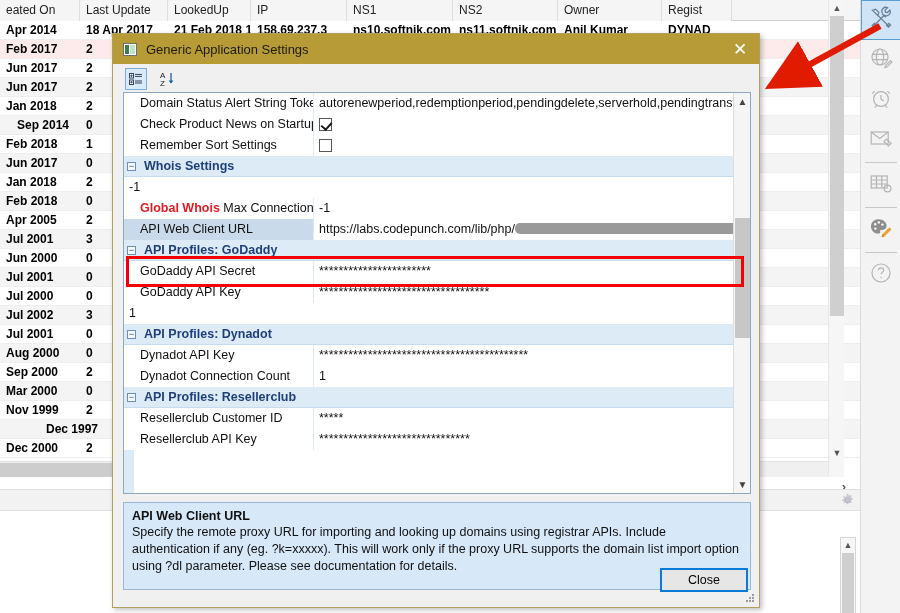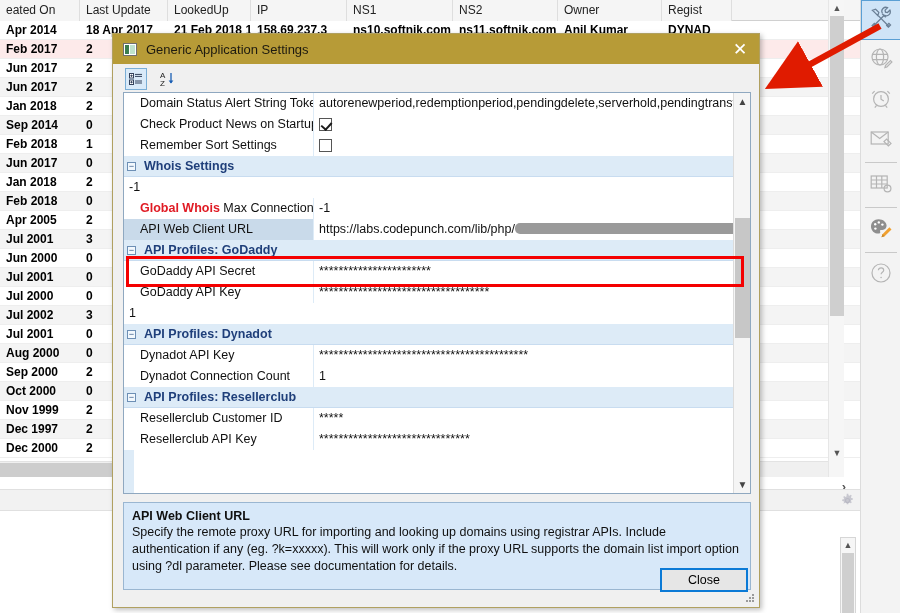--- a/index.html
+++ b/index.html
@@ -275,21 +275,21 @@
           <div class="gb-cell" style="width: 80px;">Jan 2018</div>
           <div class="gb-cell" style="width: 88px;">2</div>
           <div class="gb-cell" style="width: 83px;"></div>
           <div class="gb-cell" style="width: 96px;"></div>
           <div class="gb-cell" style="width: 106px;"></div>
           <div class="gb-cell" style="width: 105px;"></div>
           <div class="gb-cell" style="width: 104px;">nist...</div>
           <div class="gb-cell" style="width: 70px;">GoDad</div>
         </div>
         <div class="grid-row alt">
-          <div class="gb-cell" style="width: 80px;">Sep 2014</div>
+          <div class="gb-cell" style="width: 80px; text-align: center;">Sep 2014</div>
           <div class="gb-cell" style="width: 88px;">0</div>
           <div class="gb-cell" style="width: 83px;"></div>
           <div class="gb-cell" style="width: 96px;"></div>
           <div class="gb-cell" style="width: 106px;"></div>
           <div class="gb-cell" style="width: 105px;"></div>
           <div class="gb-cell" style="width: 104px;"></div>
           <div class="gb-cell" style="width: 70px;">GoDad</div>
         </div>
         <div class="grid-row white">
           <div class="gb-cell" style="width: 80px;">Feb 2018</div>
@@ -415,41 +415,41 @@
           <div class="gb-cell" style="width: 80px;">Sep 2000</div>
           <div class="gb-cell" style="width: 88px;">2</div>
           <div class="gb-cell" style="width: 83px;"></div>
           <div class="gb-cell" style="width: 96px;"></div>
           <div class="gb-cell" style="width: 106px;"></div>
           <div class="gb-cell" style="width: 105px;"></div>
           <div class="gb-cell" style="width: 104px;">nist...</div>
           <div class="gb-cell" style="width: 70px;">PDR Lt</div>
         </div>
         <div class="grid-row alt">
-          <div class="gb-cell" style="width: 80px;">Oct 2000</div>
+          <div class="gb-cell" style="width: 80px;">Mar 2000</div>
           <div class="gb-cell" style="width: 88px;">0</div>
           <div class="gb-cell" style="width: 83px;"></div>
           <div class="gb-cell" style="width: 96px;"></div>
           <div class="gb-cell" style="width: 106px;"></div>
           <div class="gb-cell" style="width: 105px;"></div>
           <div class="gb-cell" style="width: 104px;">nist...</div>
           <div class="gb-cell" style="width: 70px;">PDR Lt</div>
         </div>
         <div class="grid-row white">
           <div class="gb-cell" style="width: 80px;">Nov 1999</div>
           <div class="gb-cell" style="width: 88px;">2</div>
           <div class="gb-cell" style="width: 83px;"></div>
           <div class="gb-cell" style="width: 96px;"></div>
           <div class="gb-cell" style="width: 106px;"></div>
           <div class="gb-cell" style="width: 105px;"></div>
           <div class="gb-cell" style="width: 104px;">nist...</div>
           <div class="gb-cell" style="width: 70px;">PDR Lt</div>
         </div>
         <div class="grid-row alt">
-          <div class="gb-cell" style="width: 80px;">Dec 1997</div>
+          <div class="gb-cell" style="width: 80px; margin-left: 40px;">Dec 1997</div>
           <div class="gb-cell" style="width: 88px;">2</div>
           <div class="gb-cell" style="width: 83px;"></div>
           <div class="gb-cell" style="width: 96px;"></div>
           <div class="gb-cell" style="width: 106px;"></div>
           <div class="gb-cell" style="width: 105px;"></div>
           <div class="gb-cell" style="width: 104px;">nist...</div>
           <div class="gb-cell" style="width: 70px;">PDR Lt</div>
         </div>
         <div class="grid-row white">
           <div class="gb-cell" style="width: 80px;">Dec 2000</div>

